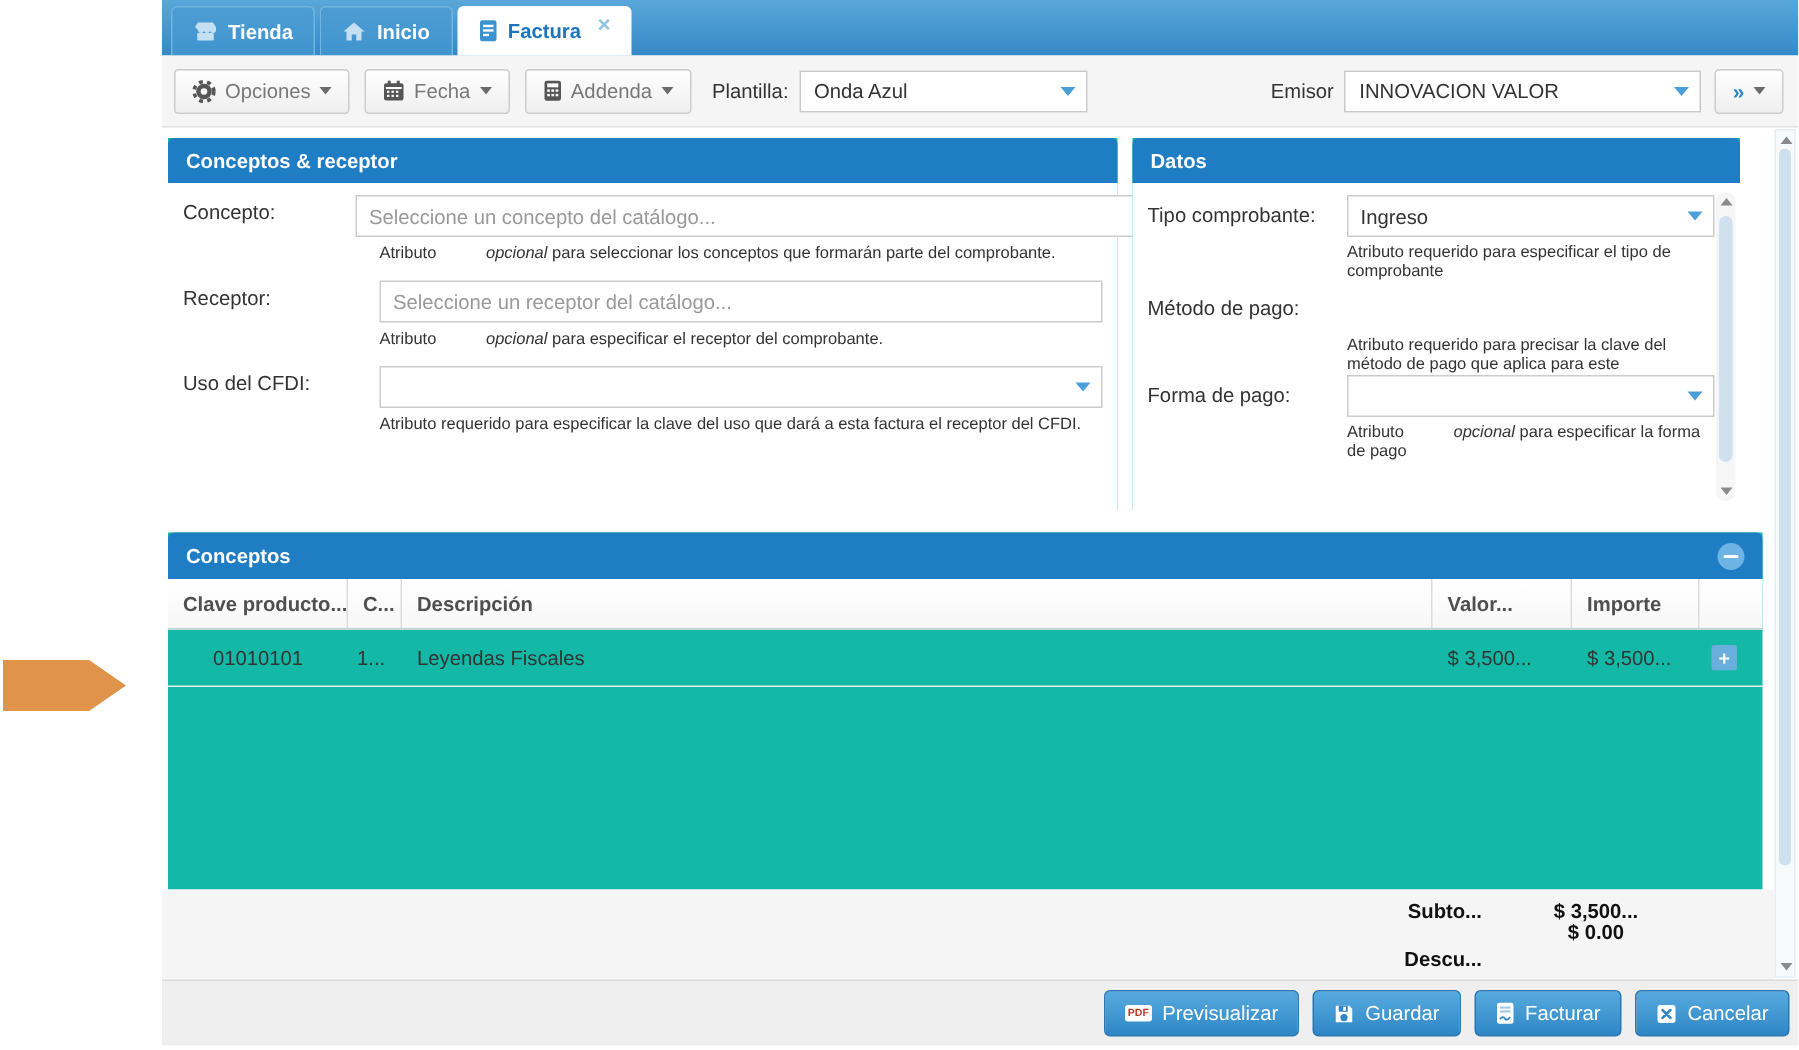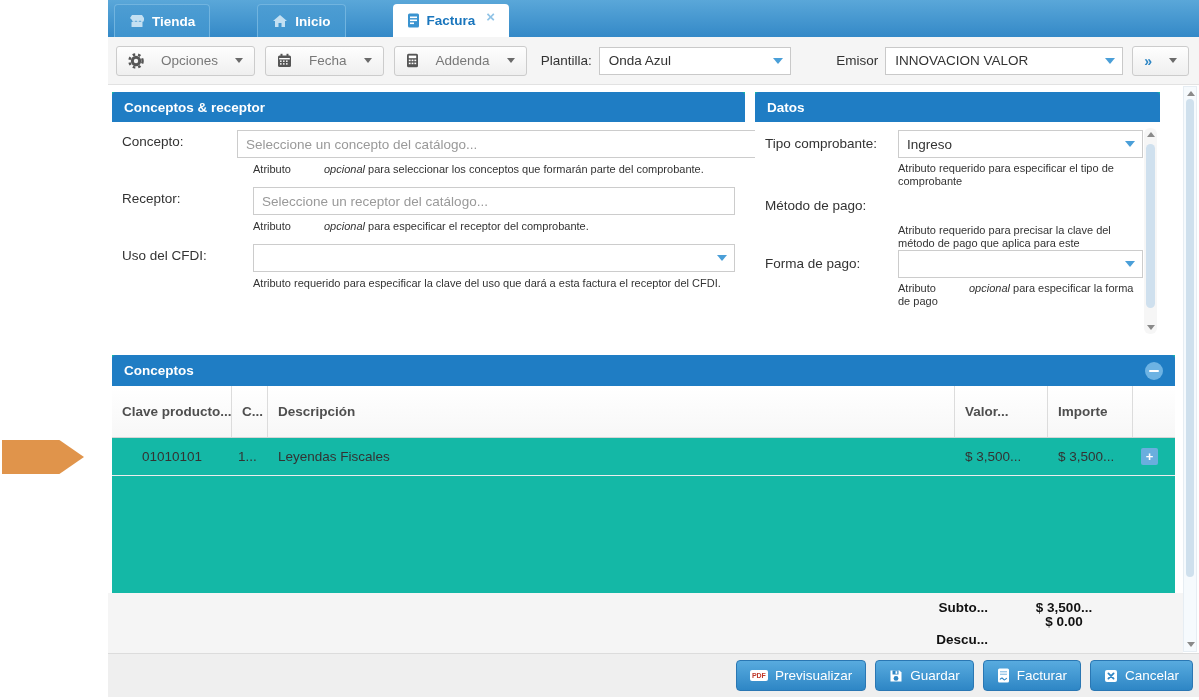--- a/index.html
+++ b/index.html
@@ -2,32 +2,32 @@
 <html><head>
 <meta charset="utf-8">
 <style>
   * { margin:0; padding:0; box-sizing:border-box; }
   html,body { background:#fff; }
   .page { position:relative; width:1199px; height:700px; overflow:hidden;
           font-family:"Liberation Sans", sans-serif; background:#fff; color:#333; }
 
   
   .tabbar { position:absolute; left:108px; top:0; width:1091px; height:37px;
-            background:linear-gradient(#5aa7d9,#3489c7); display:flex; align-items:flex-end; padding-left:6px;gap:44px; }
+            background:linear-gradient(#5aa7d9,#3489c7); display:flex; align-items:flex-end; padding-left:6px; }
   .tab { height:33px; display:flex; align-items:center; gap:7px; padding:0 14px;
          border-radius:4px 4px 0 0; font-size:13.5px; font-weight:bold; margin-right:3px; cursor:pointer; }
   .tab.inactive { background:linear-gradient(#4d9dd3,#3f94ce); color:#fff; border:1px solid #71b4df; border-bottom:none; }
   .tab.active { background:#fff; color:#1a76bd; }
   .tab .close-x { color:#90c3e6; font-size:15px; font-weight:bold; margin-left:4px; margin-top:-8px; cursor:pointer; }
 
   
   .toolbar { position:absolute; left:108px; top:37px; width:1091px; height:48px;
              background:#f5f5f5; border-bottom:1px solid #e2e2e2; display:flex; align-items:center; padding:0 10px 0 8px; }
   .tbtn { height:30px; border:1px solid #ccc; border-radius:3px; background:linear-gradient(#fefefe,#efefef);
-          color:#787878; font-size:13.5px; display:flex; align-items:center; gap:17px; padding:0 11px; margin-right:10px; cursor:pointer;justify-content:space-between; }
+          color:#787878; font-size:13.5px; display:flex; align-items:center; gap:6px; padding:0 11px; margin-right:10px; cursor:pointer;justify-content:space-between; }
   .caret { width:0; height:0; border-left:4px solid transparent; border-right:4px solid transparent; border-top:5px solid #6b6b6b; }
   .caret.blue { border-left-width:5px; border-right-width:5px; border-top:6px solid #4a9fd8; }
   .tlabel { font-size:13.5px; color:#333; margin:0 7px 0 4px; }
   .combo { height:28px; background:#fff; border:1px solid #c9c9c9; display:flex; align-items:center;
            justify-content:space-between; font-size:13.5px; color:#333; padding:0 7px 0 9px; cursor:pointer; }
   .combo .val { white-space:nowrap; overflow:hidden; }
   .spacer { flex:1; }
   .overflow-btn { margin-right:0; color:#2e86c4; font-weight:bold; font-size:14px; }
 
   
@@ -51,21 +51,21 @@
   .inner-sb .thumb { position:absolute; left:2px; width:9px; top:16px; height:164px; background:#cfe0ee; border-radius:5px; }
   .sb-arrow { position:absolute; left:3px; width:0; height:0; border-left:4px solid transparent; border-right:4px solid transparent; }
   .sb-up { top:4px; border-bottom:5px solid #8a8a8a; }
   .sb-down { bottom:4px; border-top:5px solid #8a8a8a; }
 
   
   .panel-grid { left:112px; top:355px; width:1063px; height:238px; }
   .panel-grid .panel-head { height:31px; justify-content:space-between; }
   .collapse-btn { width:18px; height:18px; border-radius:50%; background:#6db3e3; position:relative; cursor:pointer; }
   .collapse-btn::after { content:""; position:absolute; left:4px; top:8px; width:10px; height:2.5px; background:#fff; border-radius:1px; }
-  .grid-header { display:flex; height:52px; background:linear-gradient(#ffffff,#f7f7f7); border-bottom:1px solid #d6d6d6; }
+  .grid-header { display:flex; height:34px; background:linear-gradient(#ffffff,#f7f7f7); border-bottom:1px solid #d6d6d6; }
   .gh-cell { display:flex; align-items:center; padding:0 10px; font-size:13.5px; font-weight:bold; color:#4f4f4f;
              border-right:1px solid #dcdcdc; white-space:nowrap; overflow:hidden; }
   .grid-row { display:flex; height:38px; align-items:center; border-bottom:1px solid #ececec; font-size:13.5px; color:#333; cursor:pointer; }
   .gr-cell { padding:0 10px; white-space:nowrap; overflow:hidden; }
   .c1 { width:120px; } .c2 { width:36px; } .c3 { width:687px; } .c4 { width:93px; } .c5 { width:85px; } .c6 { width:42px; border-right:none; }
   .gr-cell.c1 { text-align:center; } .gr-cell.c2 { padding:0 6px; }
   .add-btn { width:17px; height:17px; background:#6aaede; border-radius:2px; color:#fff; font-size:13px; font-weight:bold;
              display:flex; align-items:center; justify-content:center; margin-left:8px; cursor:pointer; }
 
   

